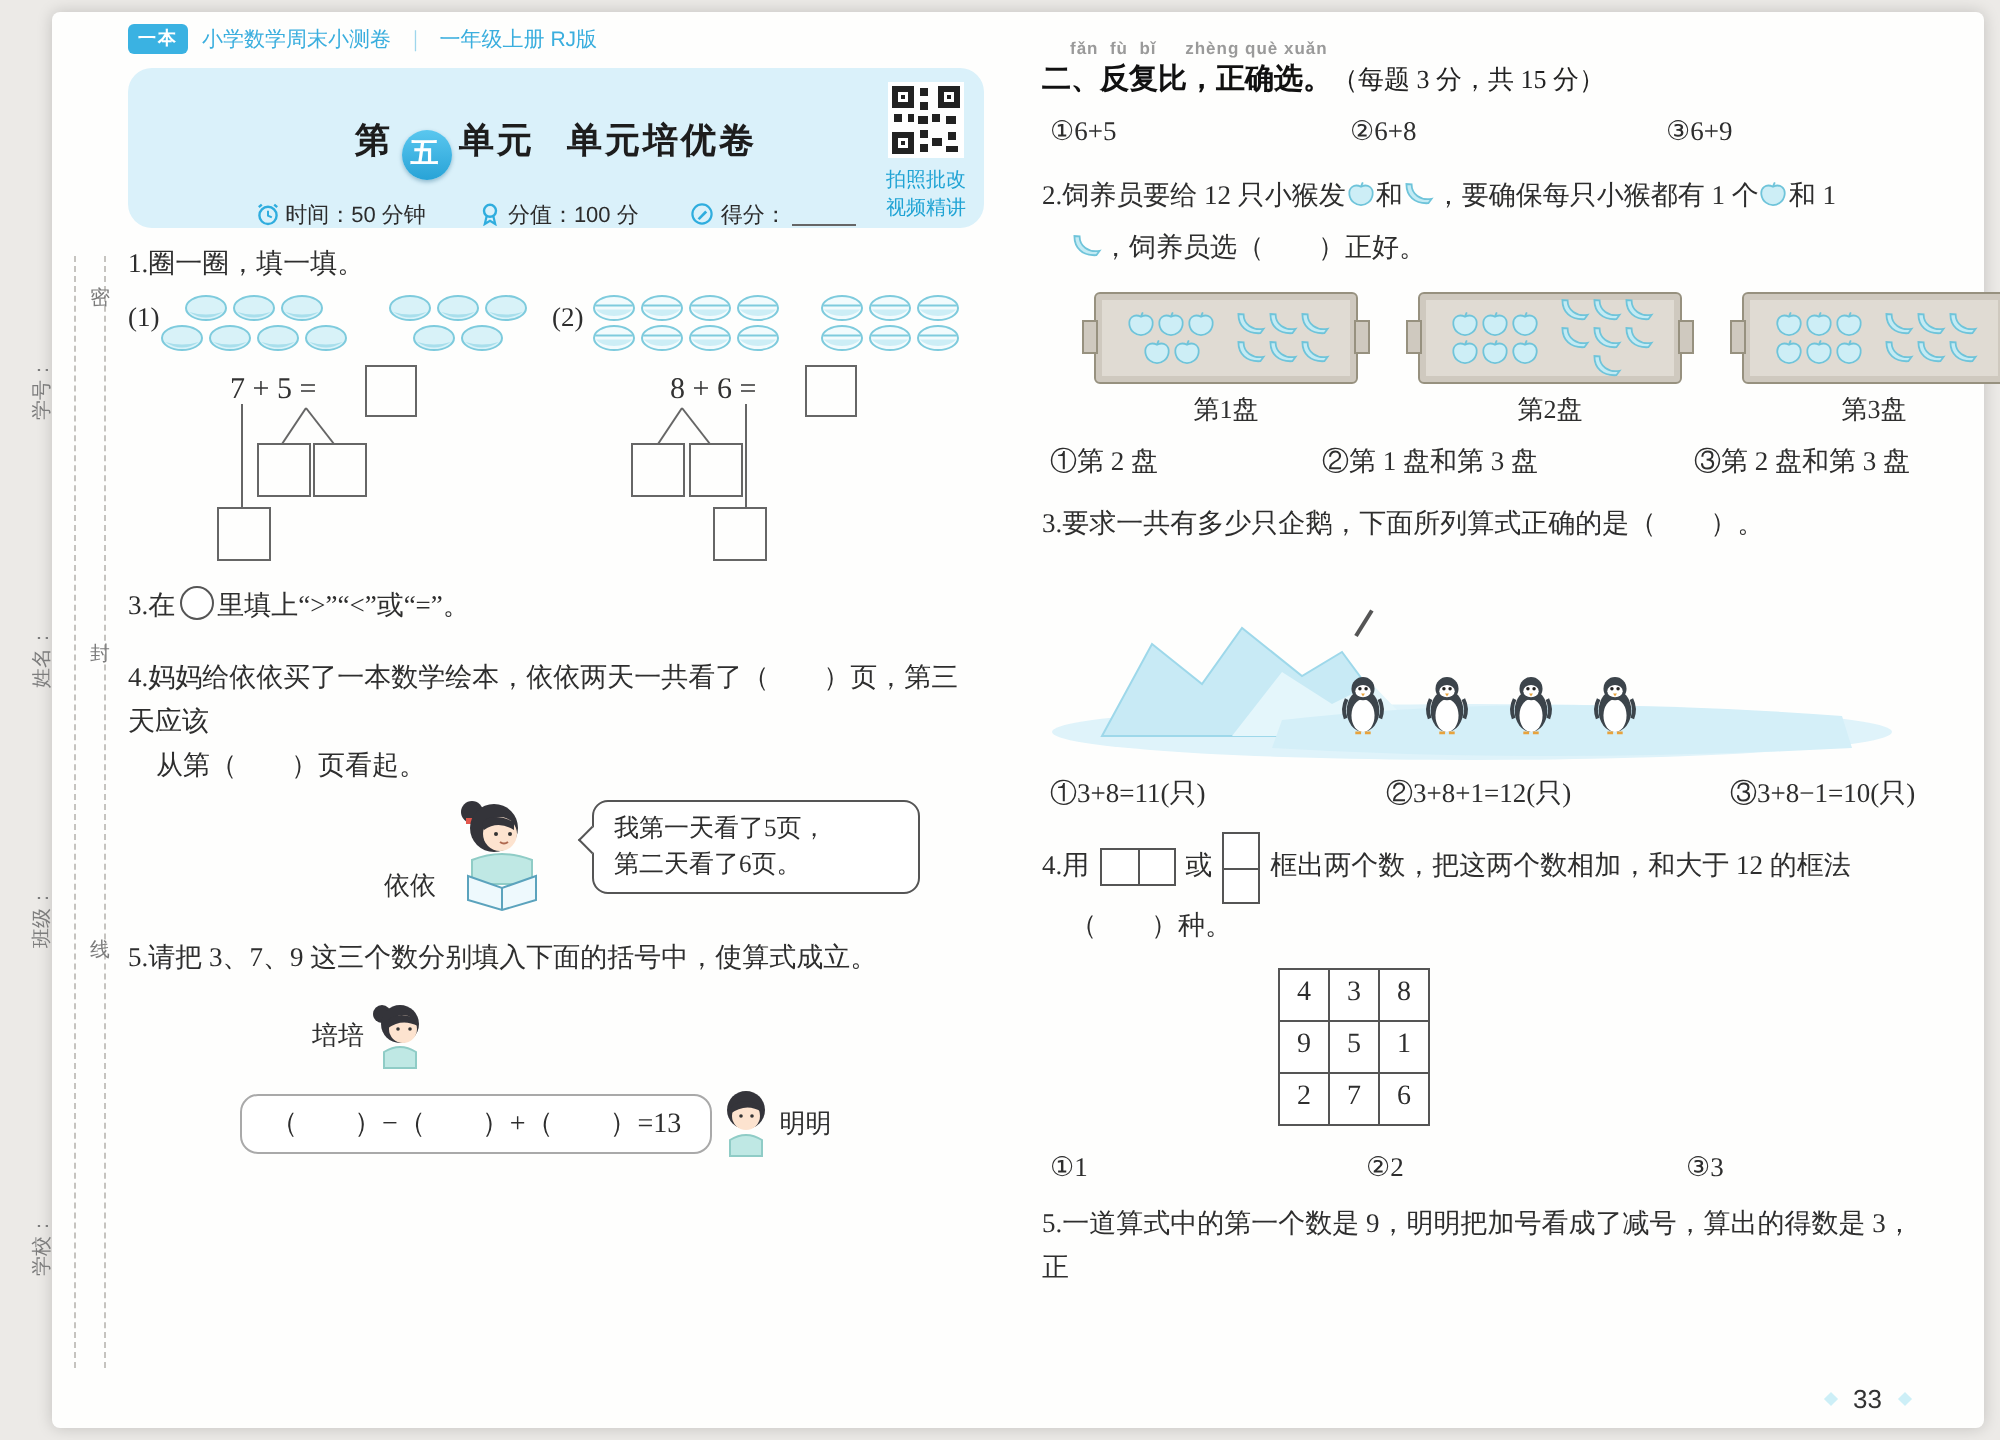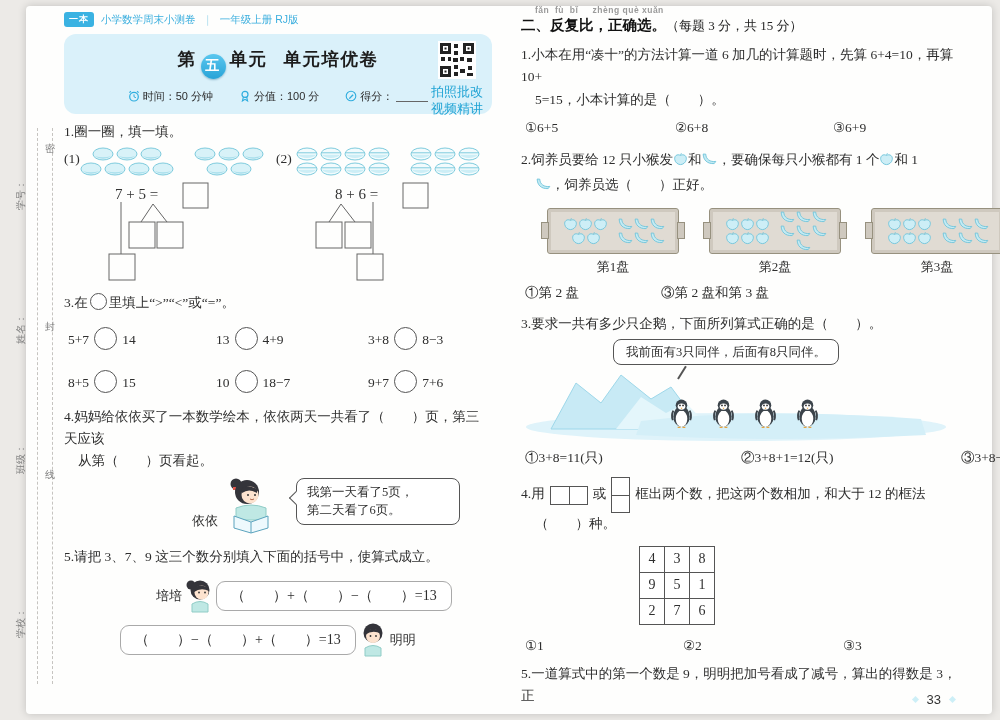--- a/index.html
+++ b/index.html
@@ -8,41 +8,41 @@
   .sheet{position:absolute;left:26px;top:6px;right:8px;bottom:6px;background:#fefefd;border-radius:4px;
          box-shadow:0 0 8px rgba(0,0,0,.18);}
   
   .fold{position:absolute;top:128px;bottom:36px;border-left:1px dashed #c6c4c0;}
   .fold1{left:37px}.fold2{left:52px}
   .mlabel{position:absolute;left:-14px;width:70px;text-align:center;transform:rotate(-90deg);
           font-size:10px;color:#7c7c7c;font-family:"Liberation Sans",sans-serif;}
   .seal{position:absolute;left:45px;font-size:10px;color:#7c7c7c;font-family:"Liberation Sans",sans-serif;}
   
   .colL{position:absolute;left:64px;top:12px;width:428px;}
-  .colR{position:absolute;left:521px;top:16px;width:448px;}
+  .colR{position:absolute;left:521px;top:30px;width:448px;}
   
   .brand{display:flex;align-items:center;gap:7px;font-family:"Liberation Sans",sans-serif;
          font-size:10.5px;color:#3aaede;}
   .brand-badge{background:#3ab2e2;color:#fff;font-size:9px;font-weight:700;border-radius:3px;
          padding:1px 5px;letter-spacing:1px;}
   .brand-sep{color:#9ed6ec;}
   
-  .panel{position:relative;margin-top:7px;height:80px;background:#daf1fa;border-radius:12px;padding-top:13px;box-sizing:border-box;}
+  .panel{position:relative;margin-top:7px;height:80px;background:#daf1fa;border-radius:12px;padding-top:24px;box-sizing:border-box;}
   .title-row{text-align:center;font-weight:700;font-size:17.5px;letter-spacing:1.5px;color:#1d1d1d;
              font-family:"Liberation Sans",sans-serif;}
   .unit-badge{display:inline-flex;width:25px;height:25px;border-radius:50%;margin:0 4px;vertical-align:-5px;
              background:linear-gradient(180deg,#5ac7ef,#28a3d7);color:#fff;align-items:center;justify-content:center;
              font-size:14px;box-shadow:0 1px 2px rgba(0,80,120,.35);}
   .title-name{margin-left:16px;}
   .meta-row{display:flex;justify-content:center;gap:26px;margin-top:10px;font-size:11px;color:#2c2c2c;
             font-family:"Liberation Sans",sans-serif;align-items:center;}
   .meta-item{display:flex;align-items:center;gap:3px;}
   .blank-line{display:inline-block;width:32px;border-bottom:1px solid #666;height:10px;}
   .qr-box{position:absolute;right:9px;top:7px;text-align:center;}
-  .qr-cap{font-size:13px;line-height:1.25;color:#1fa3d4;font-family:"Liberation Sans",sans-serif;margin-top:1px;}
+  .qr-cap{font-size:10px;line-height:1.25;color:#1fa3d4;font-family:"Liberation Sans",sans-serif;margin-top:1px;}
   
   .sec-head{position:relative;margin-top:17px;font-size:14.5px;font-weight:700;color:#111;
             font-family:"Liberation Sans",sans-serif;}
   .sec-head .note{font-weight:400;font-size:13px;font-family:"Liberation Serif",serif;color:#222;}
   .pinyin{position:absolute;top:-11px;left:14px;font-size:8.5px;color:#9a9a9a;letter-spacing:.5px;
           font-family:"Liberation Sans",sans-serif;white-space:pre;}
   
   .q{font-size:13.5px;line-height:1.65;margin-top:9px;}
   .q .cont{display:block;padding-left:14px;}
   
@@ -70,21 +70,21 @@
   .scene{position:relative;height:104px;margin-top:4px;}
   .penguins{position:absolute;left:148px;bottom:14px;display:flex;gap:17px;}
   .ptr{position:absolute;width:1.5px;height:15px;background:#555;}
   
   .eqrow{display:flex;align-items:center;margin-top:10px;}
   .eqbox{border:1.5px solid #a9a9a9;border-radius:9px;padding:5px 14px;font-size:14px;background:#fff;}
   
   .opts{display:grid;margin-top:8px;font-size:13.5px;padding-left:4px;}
   .o3a{grid-template-columns:150px 158px auto;}
   .o3b{grid-template-columns:136px 186px auto;}
-  .o3c{grid-template-columns:168px 172px auto;gap:48px;}
+  .o3c{grid-template-columns:168px 172px auto;}
   .o3d{grid-template-columns:158px 160px auto;}
   
   .tray-row{display:flex;gap:30px;margin-top:10px;padding-left:26px;}
   .tray{width:130px;height:44px;background:#e0dbd3;border:1px solid #97917f;border-radius:3px;
         box-shadow:inset 0 0 0 3px #cfc9bf;display:flex;align-items:center;justify-content:center;gap:5px;position:relative;}
   .handle{position:absolute;width:6px;height:15px;background:#cfc9bf;border:1px solid #97917f;top:13px;}
   .hl{left:-7px}.hr{right:-7px}
   .fgroup{display:flex;flex-wrap:wrap;width:50px;justify-content:center;}
   .tray-label{text-align:center;font-size:13px;margin-top:4px;}
   
@@ -365,28 +365,20 @@
           <line x1="74" y1="24" x2="74" y2="76" stroke="#666"></line>
           <rect x="58" y="76" width="26" height="26" fill="none" stroke="#666"></rect>
         </svg>
       </div>
     </div>
 
 
     <div class="q" style="margin-top:6px">
       <span>3.在</span><span class="circ-inline"></span><span>里填上“&gt;”“&lt;”或“=”。</span>
     </div>
-    <div class="cmp-grid">
-        <span class="cmp">5+7<span class="circ"></span>14</span>
-        <span class="cmp">13<span class="circ"></span>4+9</span>
-        <span class="cmp">3+8<span class="circ"></span>8−3</span>
-        <span class="cmp">8+5<span class="circ"></span>15</span>
-        <span class="cmp">10<span class="circ"></span>18−7</span>
-        <span class="cmp">9+7<span class="circ"></span>7+6</span>
-      </div>
 
     <div class="q" style="margin-top:13px">
       <span>4.妈妈给依依买了一本数学绘本，依依两天一共看了（　　）页，第三天应该</span>
       <span class="cont">从第（　　）页看起。</span>
     </div>
 
     <div class="illus">
       <svg width="74" height="58" viewBox="0 0 74 58" style="position:absolute;left:150px;top:2px">
         <circle cx="22" cy="8" r="5.5" fill="#34343a"></circle>
           <rect x="19" y="11" width="6" height="3" fill="#e2574c"></rect>
@@ -414,21 +406,20 @@
       <span class="char-label">培培</span>
       <svg width="30" height="34" viewBox="0 0 30 34" style="margin:0 2px">
         <circle cx="7" cy="6" r="4.5" fill="#34343a"></circle>
         <circle cx="16" cy="11" r="9.5" fill="#34343a"></circle>
         <circle cx="17.5" cy="13.5" r="7" fill="#fde3cf"></circle>
         <path d="M10,9 Q16,4 25,9 L25,12 Q17,8 10,13 Z" fill="#34343a"></path>
         <circle cx="15" cy="13.5" r=".9" fill="#333"></circle>
           <circle cx="21" cy="13.5" r=".9" fill="#333"></circle>
         <path d="M8,25 Q16,20 24,25 L24,33 L8,33 Z" fill="#bfe8e4" stroke="#8fccc6"></path>
       </svg>
-      <span class="eqbox">（　　）+（　　）−（　　）=13</span>
     </div>
     <div class="eqrow" style="margin-left:56px">
       <span class="eqbox">（　　）−（　　）+（　　）=13</span>
       <svg width="30" height="34" viewBox="0 0 30 34" style="margin:0 2px">
         <circle cx="15" cy="10" r="9.5" fill="#34343a"></circle>
         <circle cx="15" cy="13" r="7" fill="#fde3cf"></circle>
         <path d="M7,9 Q15,2 23,9 L23,11 Q15,6 7,12 Z" fill="#34343a"></path>
         <circle cx="12.5" cy="13" r=".9" fill="#333"></circle>
           <circle cx="18" cy="13" r=".9" fill="#333"></circle>
         <path d="M7,25 Q15,20 23,25 L23,33 L7,33 Z" fill="#bfe8e4" stroke="#8fccc6"></path>
@@ -436,24 +427,20 @@
       <span class="char-label">明明</span>
     </div>
   </div>
 
   <div class="colR">
     <div class="sec-head" style="margin-top:0">
       <span class="pinyin">fǎn  fù  bǐ     zhèng què xuǎn</span>
       <span>二、反复比，正确选。</span><span class="note">（每题 3 分，共 15 分）</span>
     </div>
 
-    <div class="q">
-      <span>1.小本在用“凑十”的方法计算一道 6 加几的计算题时，先算 6+4=10，再算 10+</span>
-      <span class="cont">5=15，小本计算的是（　　）。</span>
-    </div>
     <div class="opts o3a">
         <span class="opt">①6+5</span>
         <span class="opt">②6+8</span>
         <span class="opt">③6+9</span>
       </div>
 
     <div class="q" style="margin-top:11px;line-height:1.9">
       <span>2.饲养员要给 12 只小猴发</span><span class="fruit-slot"><svg width="15" height="14" viewBox="0 0 15 14" style="vertical-align:-2px">
             <path d="M7.5,3.4 C4,1.6 1.2,4 1.7,7.4 C2.2,10.9 5.4,12.6 7.5,12.6 C9.6,12.6 12.8,10.9 13.3,7.4 C13.8,4 11,1.6 7.5,3.4Z" fill="#cdeef6" stroke="#6fc4da" stroke-width="0.9"></path>
             <path d="M7.5,3.2 L8.4,1.2" stroke="#6fc4da" stroke-width="0.9" fill="none"></path>
@@ -622,20 +609,21 @@
               <svg width="16" height="14" viewBox="0 0 16 14" style="vertical-align:-2px">
                 <path d="M2.2,2 C2.2,8 6.2,12 13.2,11.6 L14.8,9.4 C9.2,10.4 4.8,7 4.8,2.2 Z" fill="#c3ebf4" stroke="#6fc4da" stroke-width="0.9"></path>
               </svg>
             </span>
           </div>
           <div class="tray-label">第3盘</div>
         </div>
       </div>
     <div class="opts o3b">
         <span class="opt">①第 2 盘</span>
+        <span class="opt">②第 1 盘和第 3 盘</span>
         <span class="opt">③第 2 盘和第 3 盘</span>
       </div>
 
     <div class="q" style="margin-top:11px">3.要求一共有多少只企鹅，下面所列算式正确的是（　　）。</div>
 
     <div class="scene">
       <svg width="430" height="74" viewBox="0 0 430 74" style="position:absolute;left:0;bottom:0">
         <ellipse cx="215" cy="58" rx="210" ry="14" fill="#dff3fa"></ellipse>
         <path d="M30,60 L55,14 L80,34 L100,6 L130,30 L150,18 L170,45 L185,60 Z" fill="#c8eaf5" stroke="#9ed8ea"></path>
         <path d="M95,60 L120,28 L145,44 L165,34 L190,60 Z" fill="#e4f6fb"></path>
@@ -684,21 +672,20 @@
             <ellipse cx="13" cy="19" rx="8.5" ry="11" fill="#3c444b"></ellipse>
             <ellipse cx="13" cy="21.5" rx="6" ry="8.5" fill="#fff"></ellipse>
             <circle cx="13" cy="7.5" r="6" fill="#3c444b"></circle>
             <ellipse cx="13" cy="8.8" rx="4" ry="3.2" fill="#fff"></ellipse>
             <circle cx="11.4" cy="7.6" r=".9" fill="#222"></circle>
             <circle cx="14.6" cy="7.6" r=".9" fill="#222"></circle>
             <path d="M12,10 L14,10 L13,11.6Z" fill="#e8a33d"></path>
             <path d="M9,30.5 L12,30.5 M14,30.5 L17,30.5" stroke="#e8a33d" stroke-width="1.4"></path>
           </svg>
         </div>
-      <div class="bubble" style="left:92px;top:0;padding:3px 12px;white-space:nowrap">我前面有3只同伴，后面有8只同伴。</div>
       <div class="ptr" style="left:160px;top:26px;transform:rotate(32deg)"></div>
     </div>
     <div class="opts o3c" style="margin-top:6px">
         <span class="opt">①3+8=11(只)</span>
         <span class="opt">②3+8+1=12(只)</span>
         <span class="opt">③3+8−1=10(只)</span>
       </div>
 
     <div class="q" style="margin-top:10px">
       <span>4.用</span><span class="domH"></span><span>或</span><span class="domV"></span><span>框出两个数，把这两个数相加，和大于 12 的框法</span>

